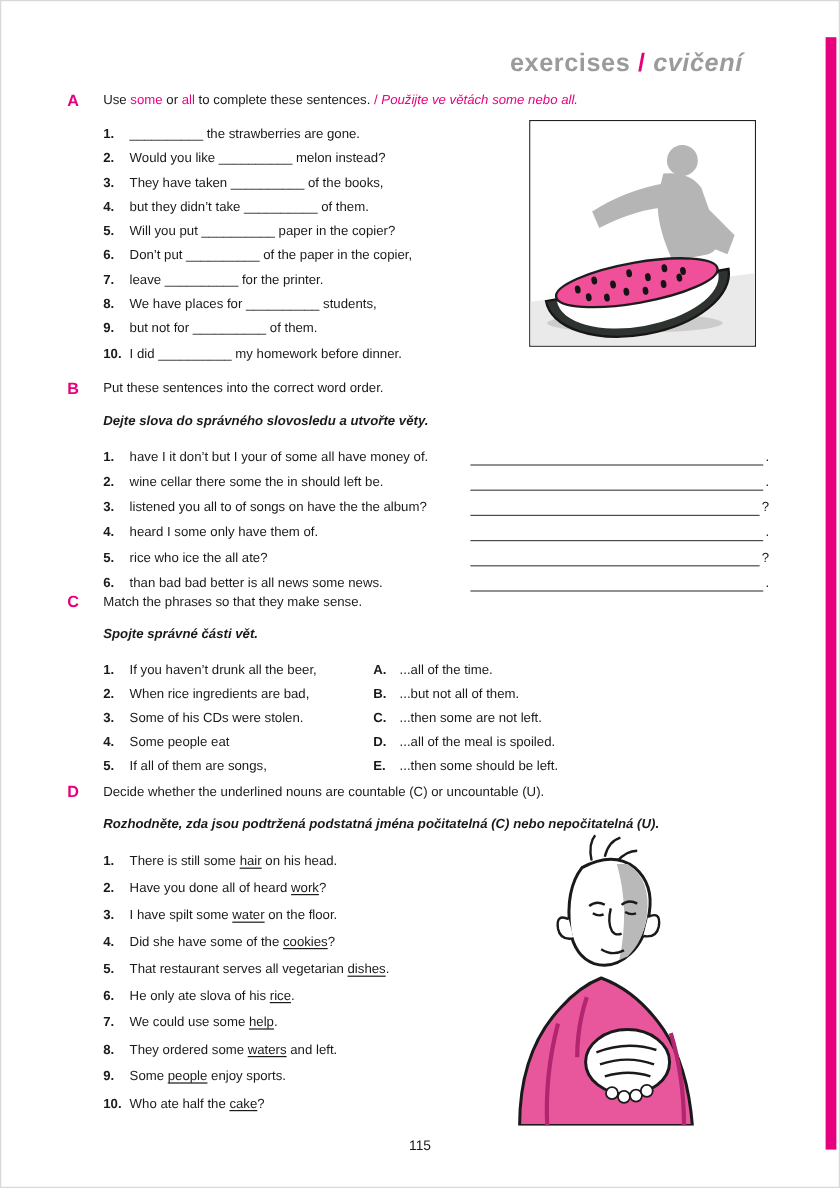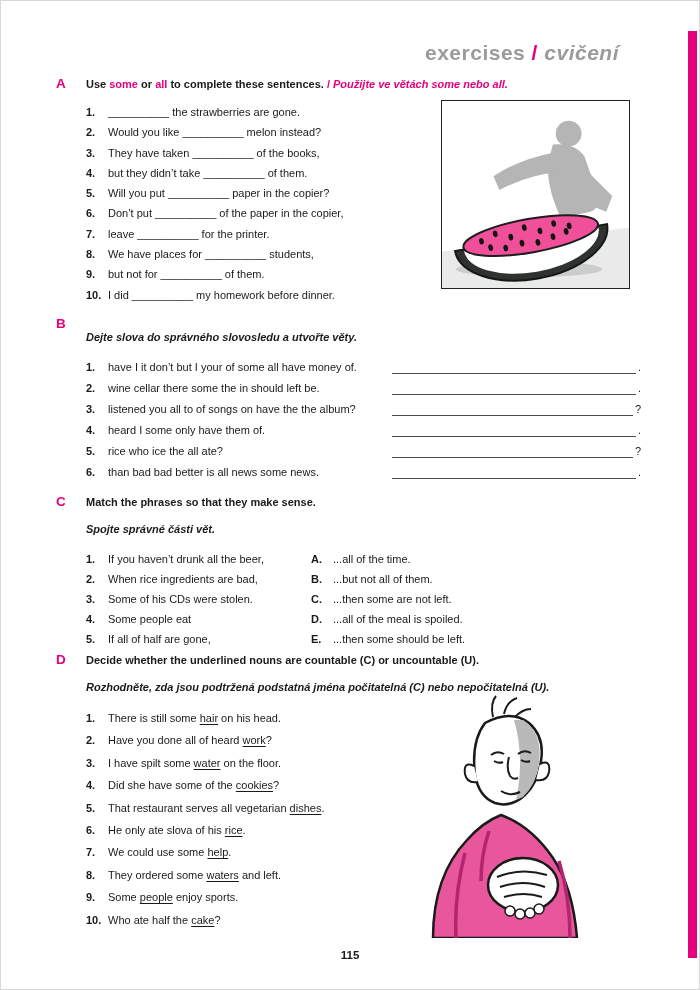--- a/index.html
+++ b/index.html
@@ -8,21 +8,21 @@
   .page { position:relative; width:700px; height:990px; background:#fff; border:1px solid #d8d8d8; overflow:hidden; margin:0 auto; }
   .accent-bar { position:absolute; right:2px; top:30px; width:9px; height:927px; background:var(--pink); }
 
   .header { position:absolute; top:40px; right:80px; font-size:21px; font-weight:bold; color:#9b9b9b; letter-spacing:.5px; white-space:pre; }
   .header .sep { color:var(--pink); }
   .header .sub { font-style:italic; }
 
   .section { position:absolute; left:55px; display:flex; }
   .sec-letter { width:30px; flex-shrink:0; color:var(--pink); font-weight:bold; font-size:13.5px; line-height:14px; }
   .sec-body { width:555px; }
-  .sec-title { font-size:11px; font-weight:bold; line-height:14px; }
+  .sec-title { font-size:11px; font-weight:normal; line-height:14px; }
   .sec-sub   { font-size:11px; font-weight:bold; font-style:italic; line-height:17px;margin-top:12px; }
   .pink   { color:var(--pink); }
   .pink-i { color:var(--pink); font-style:italic; }
 
   .items { margin-top:11px; }
   .item { display:flex; font-size:11px; }
   .item .num { width:22px; flex-shrink:0; font-weight:bold; }
   .items-a .item { line-height:20.3px; }
   .items-b .item { line-height:21px; }
   .items-c .item { line-height:20px; }
@@ -35,21 +35,21 @@
   .c-cols { display:flex; margin-top:11px; }
   .c-left { width:225px; margin-top:0; }
   .c-right { width:215px; margin-top:0; }
 
   .u { text-decoration:underline; text-underline-offset:2px; }
 
   .figure-box { position:absolute; left:440px; top:99px; width:189px; height:189px; border:1.5px solid #222; background:#fff; }
   .figure-monk { position:absolute; left:372px; top:692px; width:252px; height:245px; }
   .figure-box svg, .figure-monk svg { display:block; width:100%; height:100%; }
 
-  .footer { position:absolute; top:948px; left:0; width:100%; text-align:center; font-size:11.5px; font-weight:bold; }
+  .footer { position:absolute; top:948px; left:0; width:100%; text-align:center; font-size:11.5px; font-weight:normal; }
 </style>
 </head>
 <body>
 
 <div class="page">
 
   <div class="accent-bar"></div>
 
   <div class="header"><span>exercises</span><span class="sep"> / </span><span class="sub">cvičení</span></div>
 
@@ -142,20 +142,21 @@
           <ellipse cx="112" cy="141" rx="2.4" ry="3.4"></ellipse>
           <ellipse cx="126" cy="138" rx="2.4" ry="3.4"></ellipse>
         </g>
       </g>
     </svg>
   </div>
 
   <div class="section" style="top:316px">
     <div class="sec-letter">B</div>
     <div class="sec-body">
+      <div class="sec-title">Put these sentences into the correct word order.</div>
       <div class="sec-sub">Dejte slova do správného slovosledu a utvořte věty.</div>
       <div class="items items-b">
 
           <div class="item">
             <span class="num">1.</span>
             <span class="btxt">have I it don’t but I your of some all have money of.</span>
             <span class="ansline"></span>
             <span class="endp">.</span>
           </div>
 
@@ -220,21 +221,21 @@
               <span class="txt">Some of his CDs were stolen.</span>
             </div>
 
             <div class="item">
               <span class="num">4.</span>
               <span class="txt">Some people eat</span>
             </div>
 
             <div class="item">
               <span class="num">5.</span>
-              <span class="txt">If all of half are gone,</span>
+              <span class="txt">If all of them are songs,</span>
             </div>
           </div>
         <div class="items items-c c-right">
 
             <div class="item">
               <span class="num">A.</span>
               <span class="txt">...all of the time.</span>
             </div>
 
             <div class="item">

